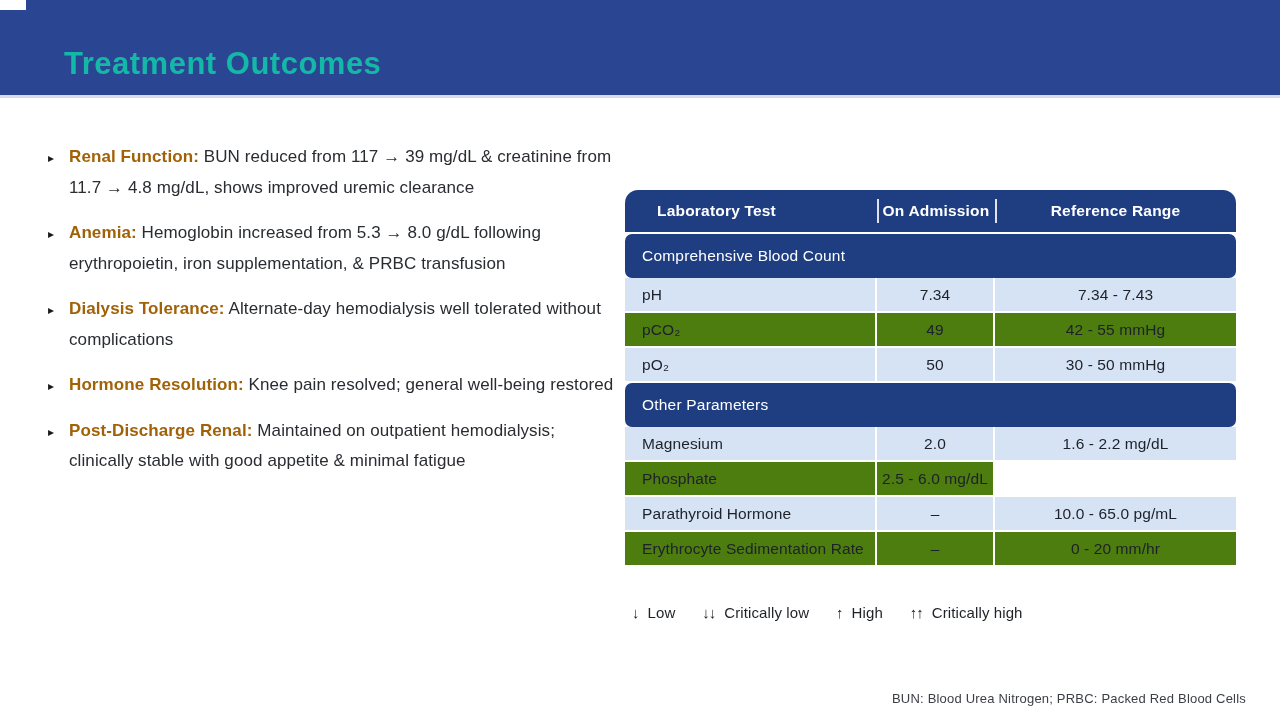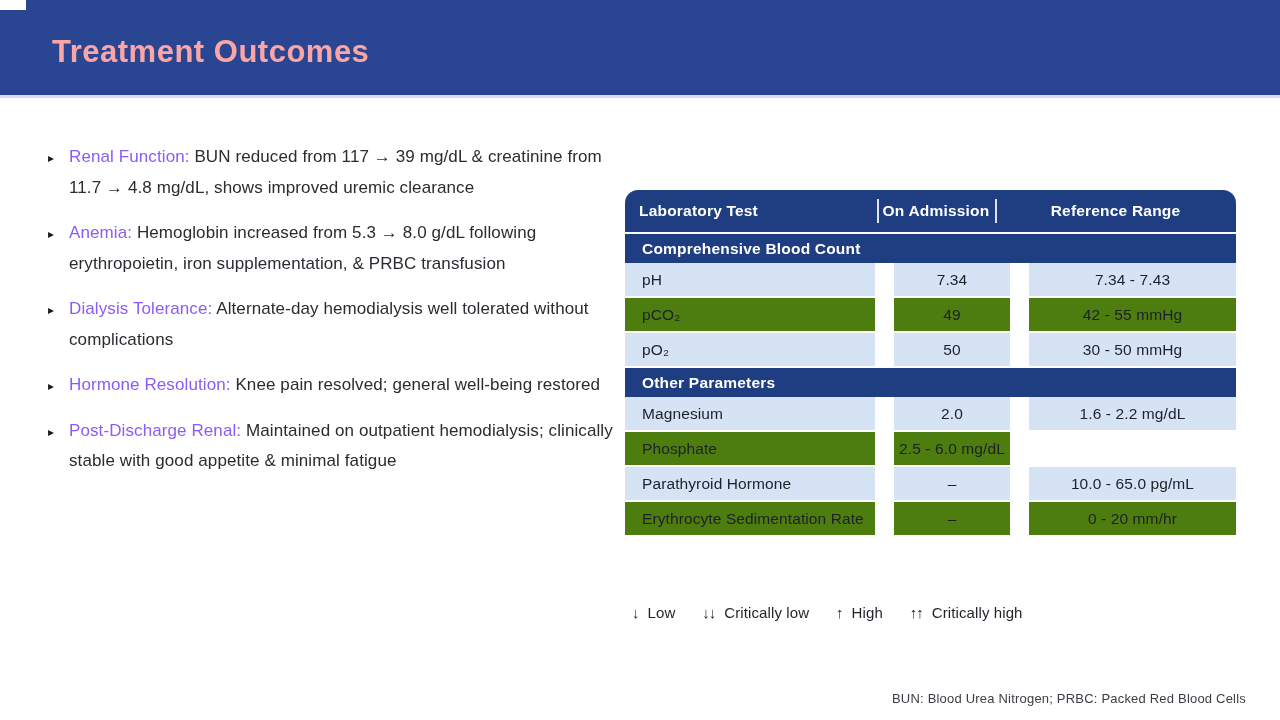--- a/index.html
+++ b/index.html
@@ -9,53 +9,53 @@
     font-family:"Liberation Sans","DejaVu Sans",sans-serif;
     -webkit-font-smoothing:antialiased;
   }
   
   .topbar{
     position:absolute;left:0;top:0;width:1280px;height:98px;
     background:#2A4692;border-bottom:3px solid #D8DCEA;box-sizing:border-box;
   }
   .corner-notch{position:absolute;left:0;top:0;width:26px;height:10px;background:#ffffff;}
   .slide-title{
-    position:absolute;left:48px;top:30px;margin:4px;
-    color:#fca5a5;font-size:31px;font-weight:bold;letter-spacing:0.5px;
+    position:absolute;left:48px;top:30px;margin:16px;
+    color:#14b8a6;font-size:31px;font-weight:bold;letter-spacing:0.5px;
   }
   
   .bullets{position:absolute;left:48px;top:142px;width:568px;}
   .bullet{
     position:relative;padding-left:21px;margin-bottom:15px;
     font-size:17px;line-height:30.5px;color:#292c31;letter-spacing:0.1px;
   }
   .bullet .marker{
     position:absolute;left:0;top:1px;font-size:12px;color:#17191d;
   }
-  .bullet b{color:#8b5cf6;font-weight:normal;}
+  .bullet b{color:#a16207;font-weight:bold;}
   
   .labtable{position:absolute;left:625px;top:190px;width:611px;}
   .thead{
     position:relative;height:42px;background:#1F3E82;
     border-radius:13px 13px 0 0;
     display:grid;grid-template-columns:252px 118px 1fr;align-items:center;
     color:#ffffff;font-weight:bold;font-size:15.5px;letter-spacing:0.2px;
   }
-  .th-test{padding-left:14px;}
+  .th-test{padding-left:32px;}
   .th-adm,.th-range{text-align:center;}
   .hdiv{position:absolute;top:9px;bottom:9px;width:1.5px;background:rgba(255,255,255,0.85);}
   .hdiv.d1{left:252px;}
   .hdiv.d2{left:370px;}
   .section{
-    height:29px;margin-top:2px;background:#1F3E82;color:#ffffff;
-    font-weight:bold;font-size:15.5px;letter-spacing:0.2px;
-    display:flex;align-items:center;padding-left:17px;
+    height:44px;margin-top:2px;background:#1F3E82;color:#ffffff;
+    font-weight:normal;font-size:15.5px;letter-spacing:0.2px;
+    display:flex;align-items:center;padding-left:17px;border-radius:7px;
   }
   .trow{
-    display:grid;grid-template-columns:250px 116px 1fr;column-gap:19px;
+    display:grid;grid-template-columns:250px 116px 1fr;column-gap:2px;
     height:33px;margin-bottom:2px;font-size:15.5px;color:#1d212a;letter-spacing:0.1px;
   }
   .trow .td{display:flex;align-items:center;}
   .td-test{padding-left:17px;}
   .td-adm,.td-range{justify-content:center;text-align:right;}
   .trow.odd .td{background:#D6E3F4;}
   .trow.even .td{background:#4d7c0f;}
   
   .legend{
     position:absolute;left:632px;top:604px;display:flex;gap:27px;

